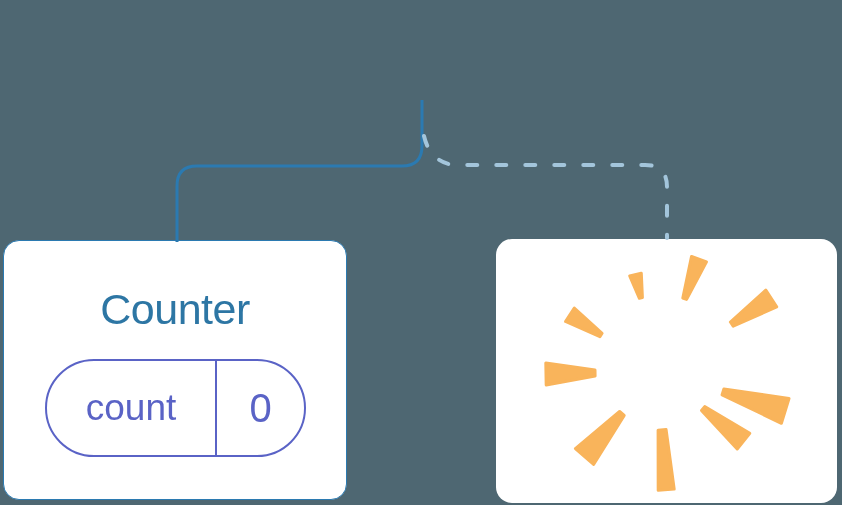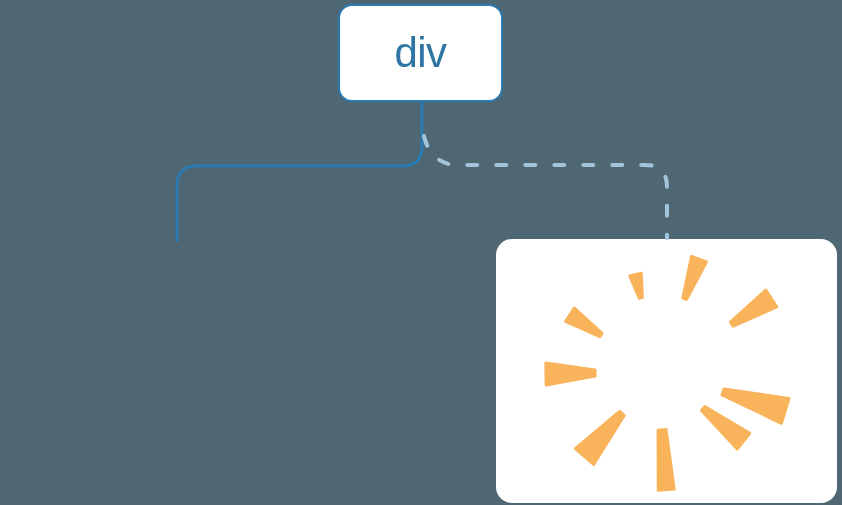--- a/index.html
+++ b/index.html
@@ -129,24 +129,28 @@
 </head>
 <body>
 
 <div class="canvas">
 
   <svg class="connectors" viewBox="0 0 842 505" xmlns="http://www.w3.org/2000/svg">
     <path class="solid" d="M 422 100 L 422 146 Q 422 166 402 166 L 197 166 Q 177 166 177 186 L 177 242"></path>
     <path class="dashed" d="M 424 136 Q 430 162 454 165 L 645 165 Q 667 165 667 187 L 667 238"></path>
   </svg>
 
-  <div class="node node-root">
-    <span class="node-label">div</span>
+
+  <div class="node node-counter">
+    <div class="node-title">Counter</div>
+    <div class="state-pill">
+      <span class="pill-key">count</span>
+      <span class="pill-value">0</span>
+    </div>
   </div>
-
 
   <div class="node node-removed">
     <svg class="poof" viewBox="0 0 341 264" xmlns="http://www.w3.org/2000/svg">
       <polygon points="146.4,58.6 143.4,59.3 133.7,37.0 145.3,34.3"></polygon>
       <polygon points="190.6,60.4 186.8,59.0 195.5,17.5 210.5,22.9"></polygon>
       <polygon points="237.2,87.2 234.4,83.0 269.8,51.1 280.7,67.9"></polygon>
       <polygon points="106.1,94.3 103.9,97.7 69.5,82.5 78.3,69.1"></polygon>
       <polygon points="99.0,131.1 99.1,137.1 50.2,146.0 49.8,124.0"></polygon>
       <polygon points="226.1,155.8 227.9,150.0 293.0,159.5 285.4,184.3"></polygon>
       <polygon points="205.5,171.4 208.7,167.6 253.8,194.4 241.2,210.0"></polygon>

